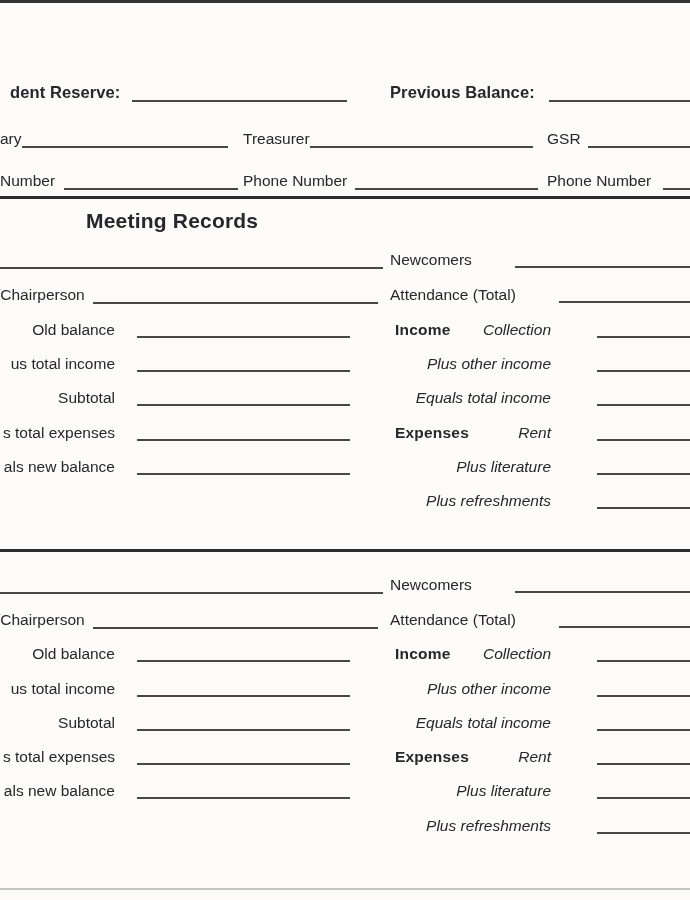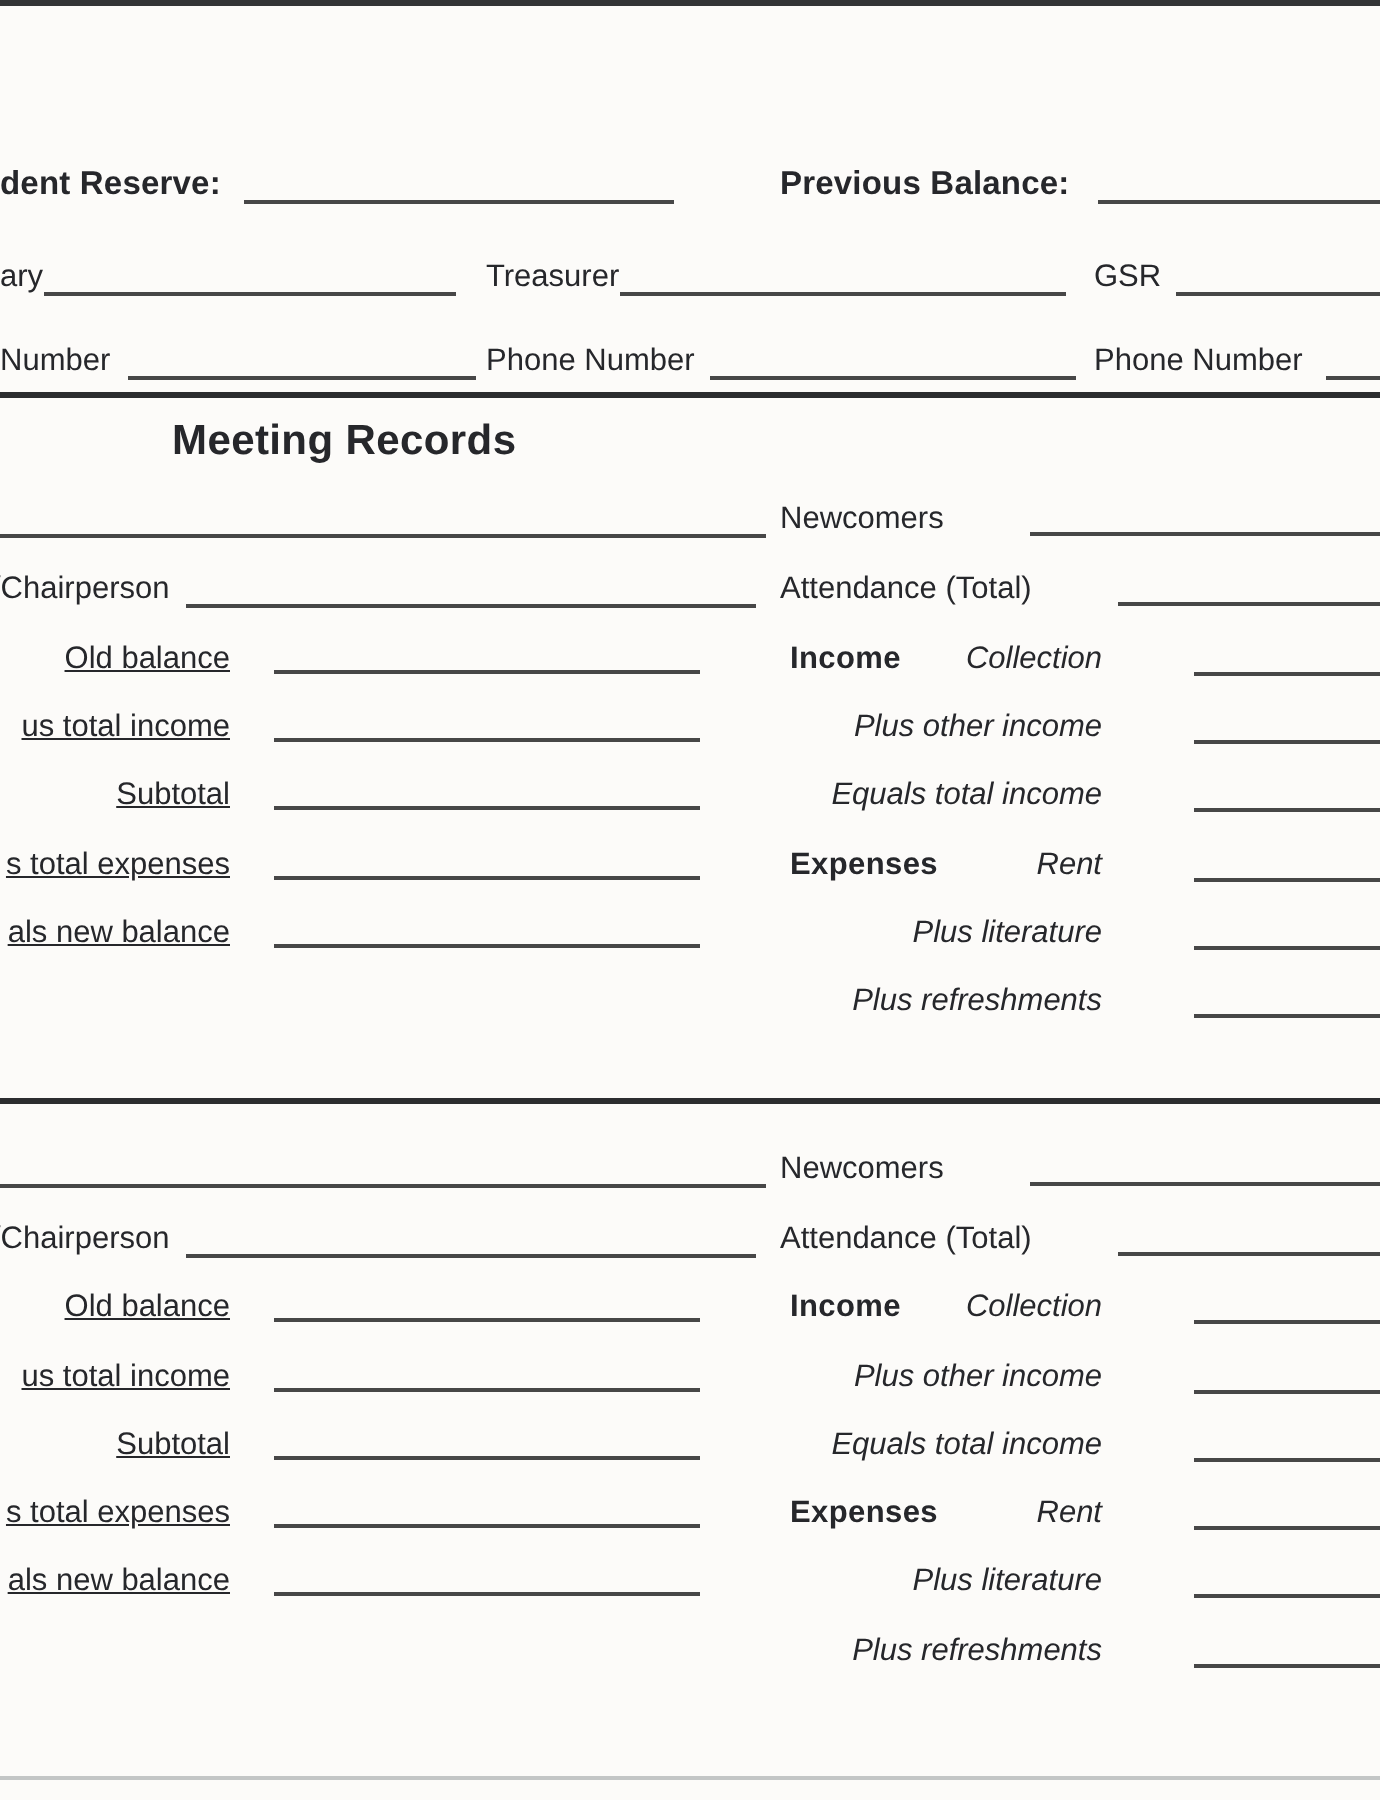--- a/index.html
+++ b/index.html
@@ -25,21 +25,21 @@
   
   .hdr-b{font-weight:bold;font-size:16.5px;white-space:nowrap;letter-spacing:0.1px;}
 
   
   .title{
     position:absolute;top:209px;left:86px;width:604px;
     text-align:left;font-weight:bold;font-size:21px;letter-spacing:0.2px;
   }
 
   
-  .cl{position:absolute;left:0;width:350px;display:flex;align-items:flex-start;bottom:0;text-decoration:underline;}
+  .cl{position:absolute;left:0;width:350px;display:flex;align-items:center;bottom:0;}
   .cl .lab{width:115px;text-align:right;}
   .cl .ul{flex:1 1 auto;margin-left:22px;}
   .cl1{position:absolute;left:0;width:383px;display:flex;align-items:flex-end;bottom:0;}
   .cl1 .ul{flex:1 1 auto;}
   .cl2{position:absolute;left:0;width:378px;display:flex;align-items:flex-end;bottom:0;}
   .cl2 .lab{margin-left:-4px;}
   .cl2 .ul{flex:1 1 auto;margin-left:8px;}
 
   .cr{position:absolute;left:390px;width:300px;display:flex;align-items:center;bottom:0;gap:31px;}
   .cr .ulo{flex:1 1 auto;margin-left:12px;}
@@ -48,21 +48,21 @@
   .ul93{flex:0 0 93px;width:93px;margin-left:15px;}
 </style>
 </head>
 <body>
 
 <div class="page">
 
   <div class="topline"></div>
 
   <div class="row" style="top:81px">
-    <div class="g" style="left:0;width:337px">
+    <div class="g" style="left:10px;width:337px">
       <span class="hdr-b">dent Reserve:</span>
       <span class="ul fill" style="margin-left:12px"></span>
     </div>
     <div class="g" style="left:390px;width:300px">
       <span class="hdr-b">Previous Balance:</span>
       <span class="ul fill" style="margin-left:14px"></span>
     </div>
   </div>
 
   <div class="row" style="top:127px">

